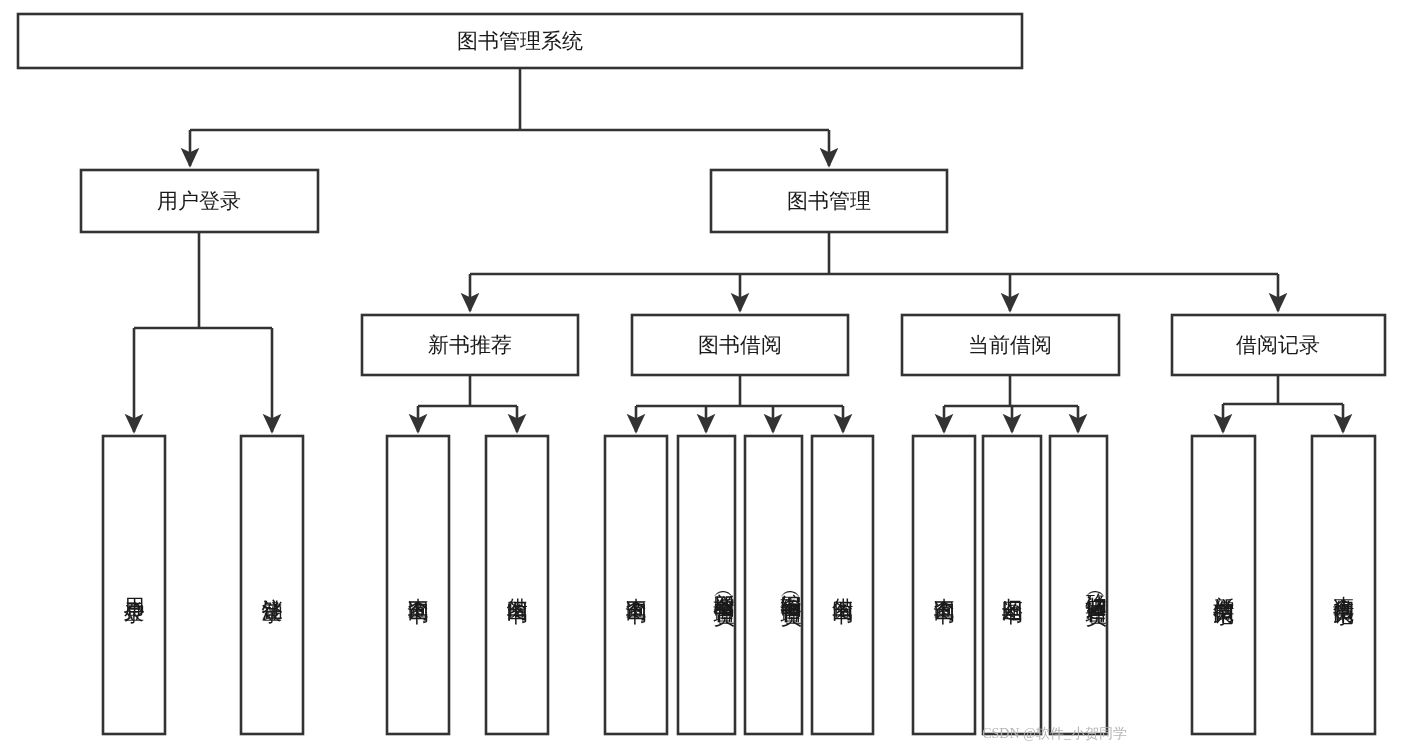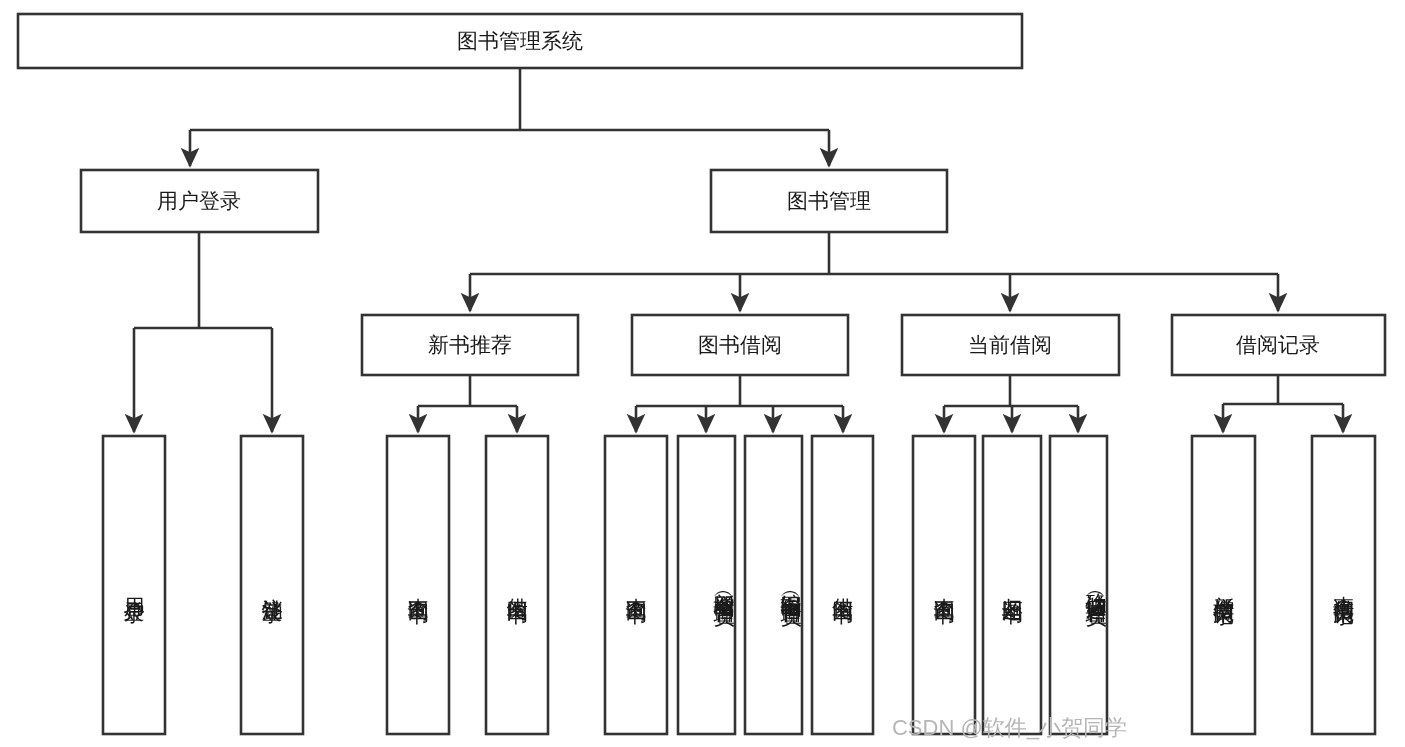--- a/index.html
+++ b/index.html
@@ -67,22 +67,22 @@
     display: flex;
     align-items: center;
     justify-content: center;
     pointer-events: none;
     user-select: none;
   }
   .watermark {
     position: absolute;
     right: 12px;
     bottom: 4px;
-    font-family: Liberation Sans, sans-serif;
-    font-size: 22px;
+    font-family: Liberation Serif, serif;
+    font-size: 14px;
     color: #b5b5b5;
     white-space: nowrap;
     user-select: none;
   }
 </style>
 </head>
 <body>
 
 <div id="diagram-root">
 

